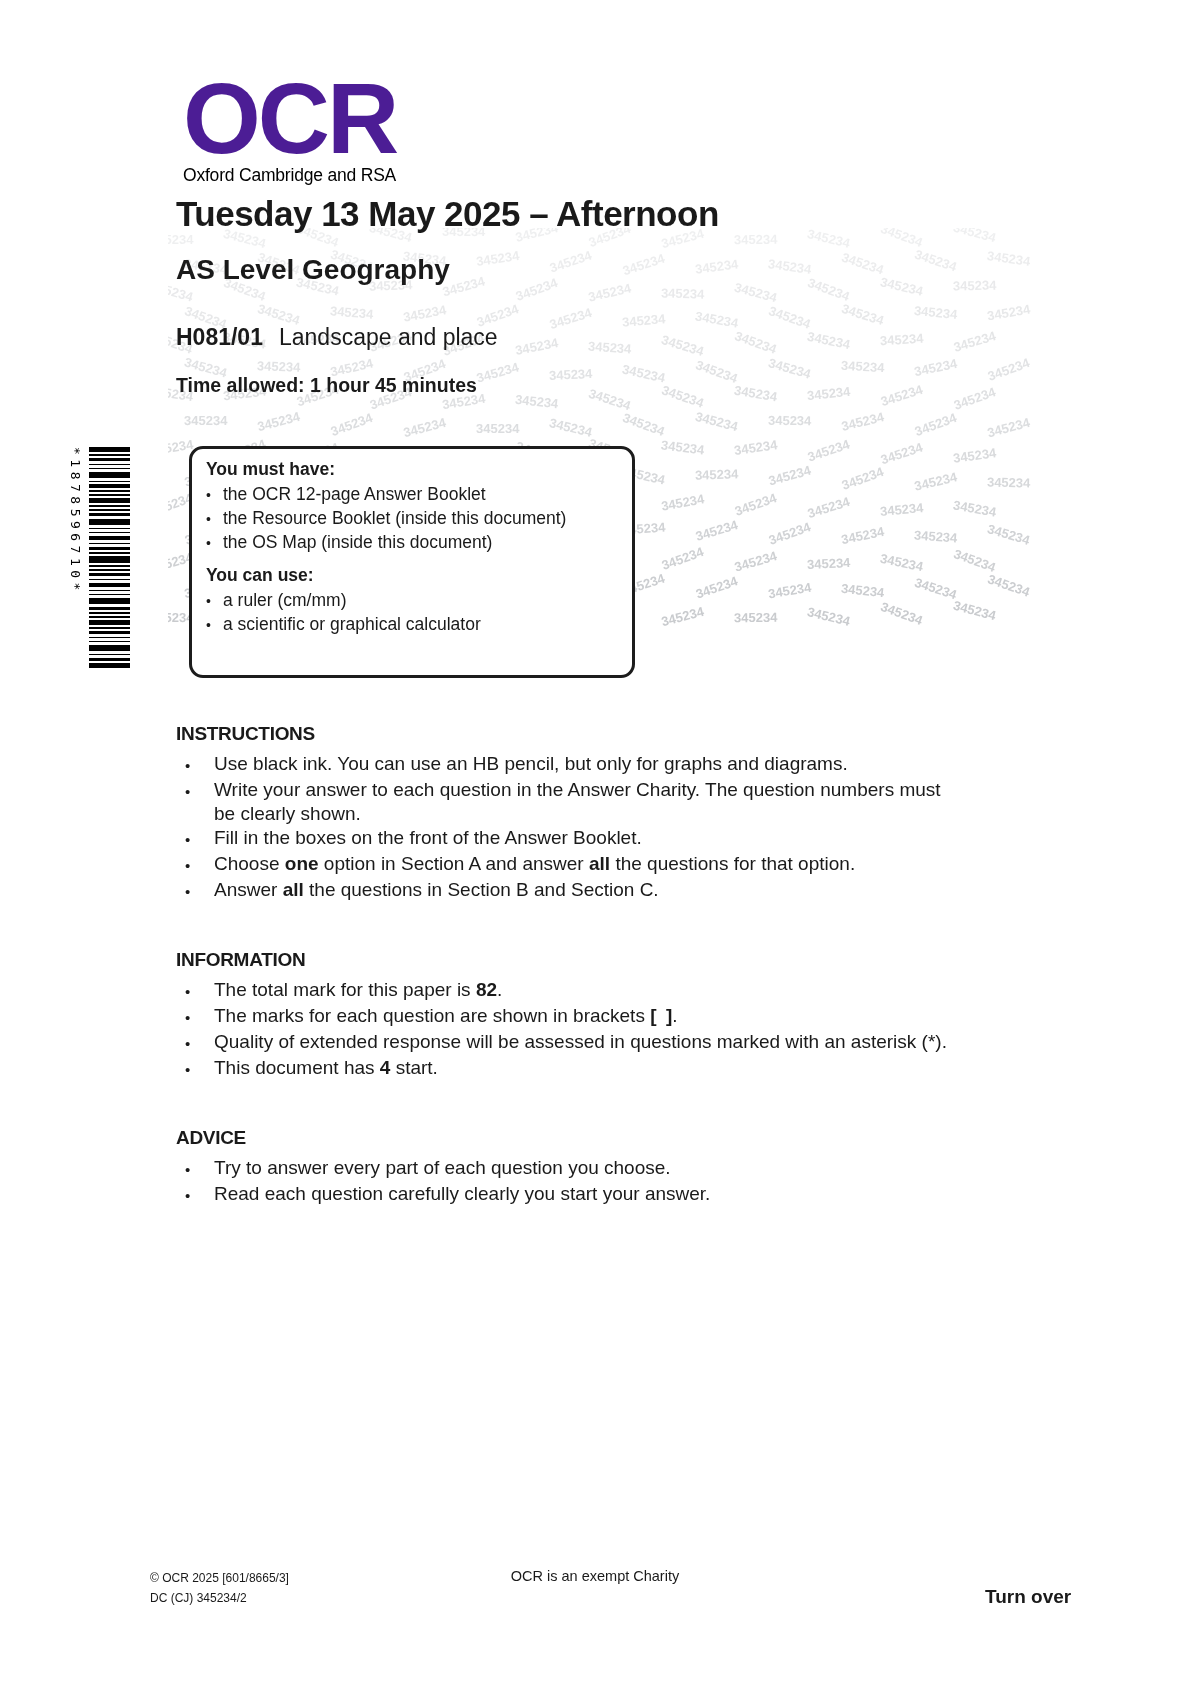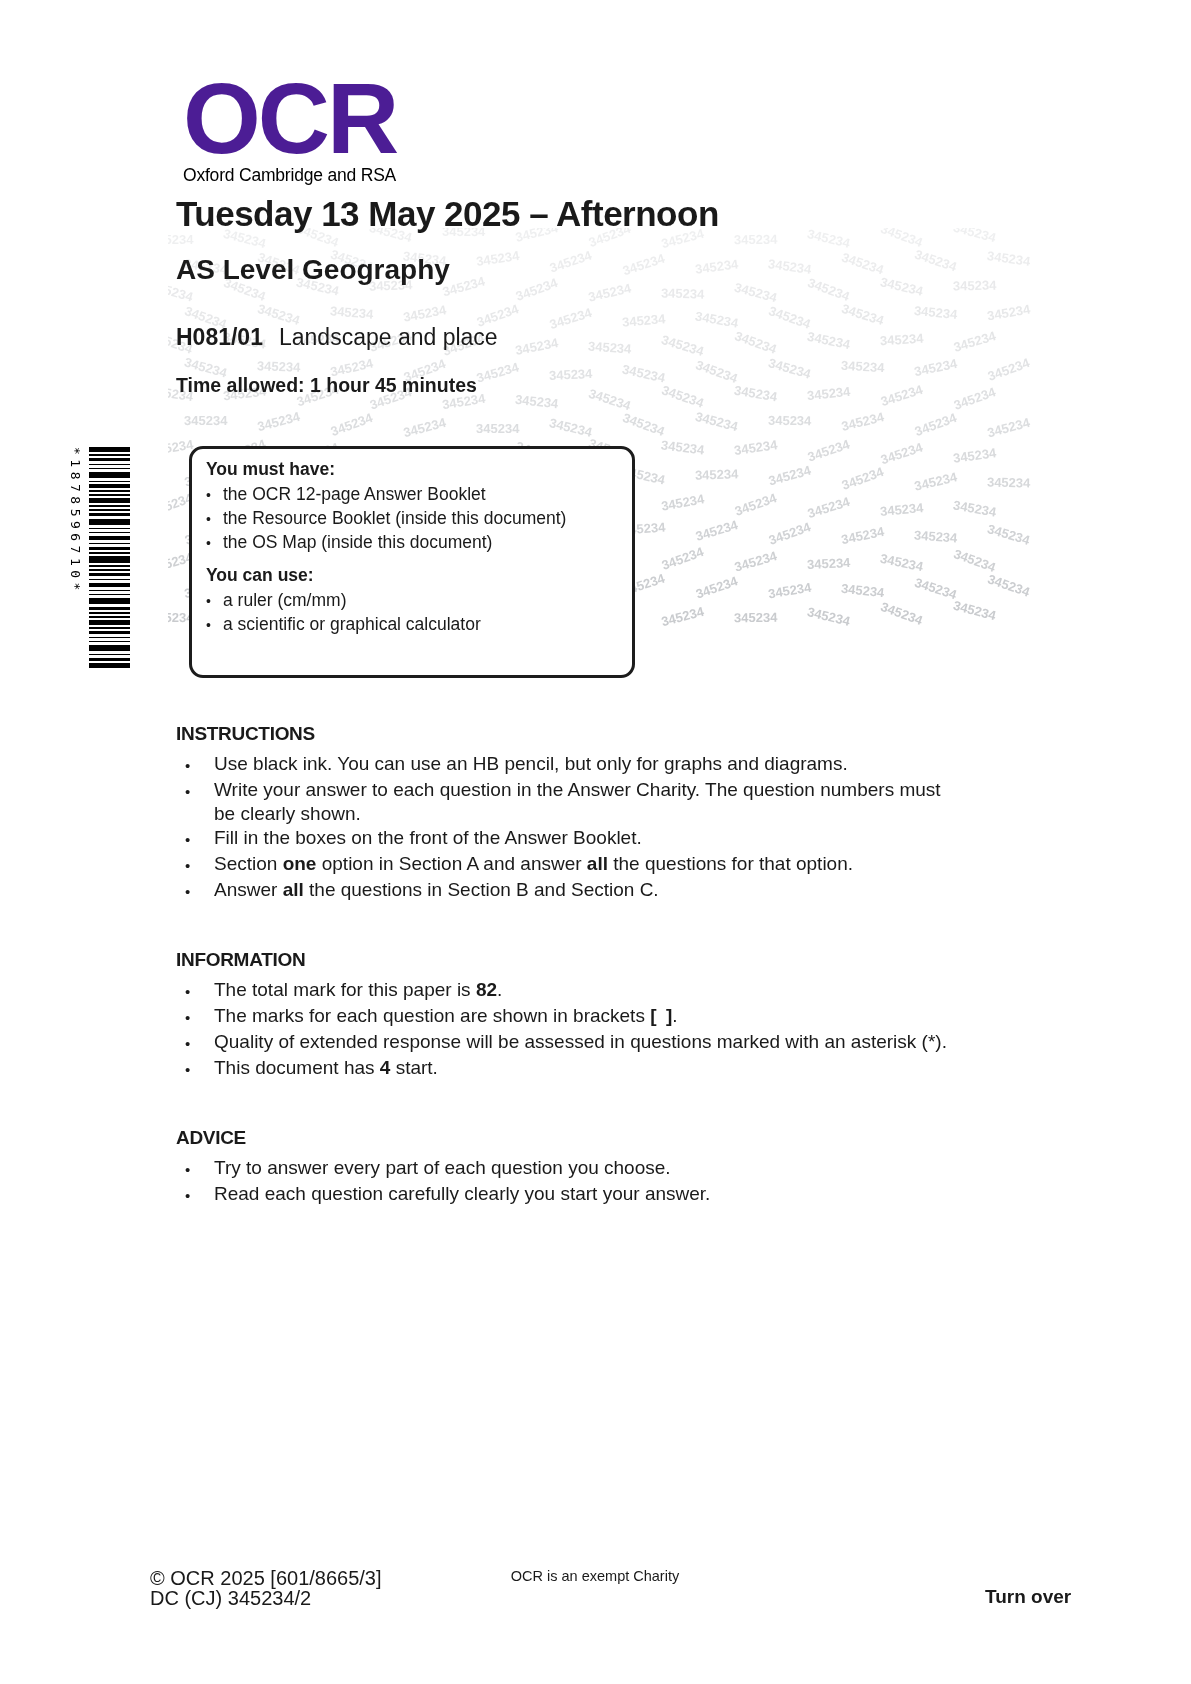--- a/index.html
+++ b/index.html
@@ -43,21 +43,21 @@
   
   .sections{position:absolute;left:176px;top:724px;width:900px;z-index:1;}
   .sec{margin-bottom:46px;}
   .sec h3{margin:0 0 8px;font-size:19px;line-height:20px;font-weight:700;letter-spacing:-0.3px;}
   .bullet{display:flex;font-size:19px;line-height:24px;}
   .bullet .dot{width:38px;box-sizing:border-box;padding-left:9px;font-size:15px;padding-top:2px;}
   .bullet p{margin:0;flex:1;}
   .bullet b{font-weight:700;}
 
   
-  .f-left{position:absolute;left:150px;top:1568px;font-size:20px;line-height:20px;z-index:1;}
+  .f-left{position:absolute;left:150px;top:1568px;font-size:12px;line-height:20px;z-index:1;}
   .f-center{position:absolute;left:595px;top:1568px;transform:translateX(-50%);
             font-size:14.5px;z-index:1;white-space:nowrap;}
   .f-right{position:absolute;left:985px;top:1586px;font-size:19px;font-weight:700;z-index:1;}
 </style>
 </head>
 <body>
 
 <div class="page">
 
   <div class="watermark" id="watermark">
@@ -344,21 +344,21 @@
         <div class="bullet">
           <span class="dot">•</span>
           <p><span>Write your answer to each question in the Answer Charity. The question numbers must</span><br><span>be clearly shown.</span></p>
         </div>
         <div class="bullet">
           <span class="dot">•</span>
           <p><span>Fill in the boxes on the front of the Answer Booklet.</span></p>
         </div>
         <div class="bullet">
           <span class="dot">•</span>
-          <p><span>Section </span><b>one</b><span> option in Section A and answer </span><b>all</b><span> the questions for that option.</span></p>
+          <p><span>Choose </span><b>one</b><span> option in Section A and answer </span><b>all</b><span> the questions for that option.</span></p>
         </div>
         <div class="bullet">
           <span class="dot">•</span>
           <p><span>Answer </span><b>all</b><span> the questions in Section B and Section C.</span></p>
         </div>
       </div>
       <div class="sec">
         <h3>INFORMATION</h3>
         <div class="bullet">
           <span class="dot">•</span>

